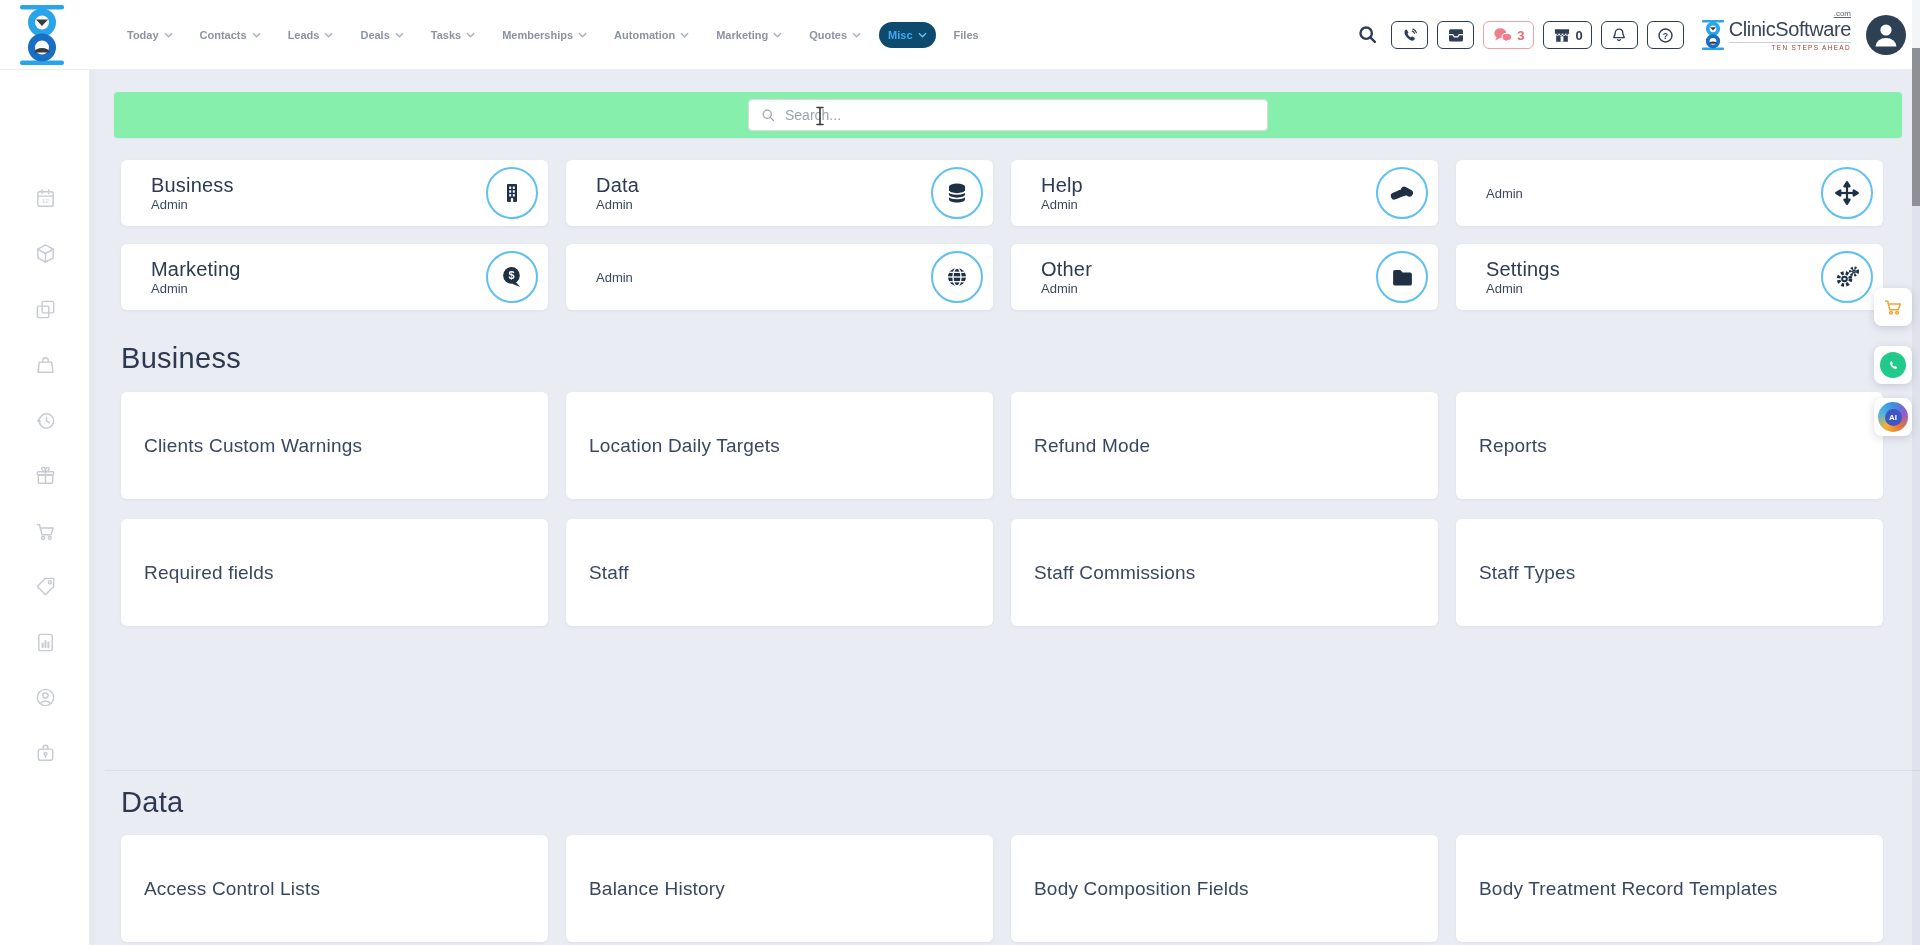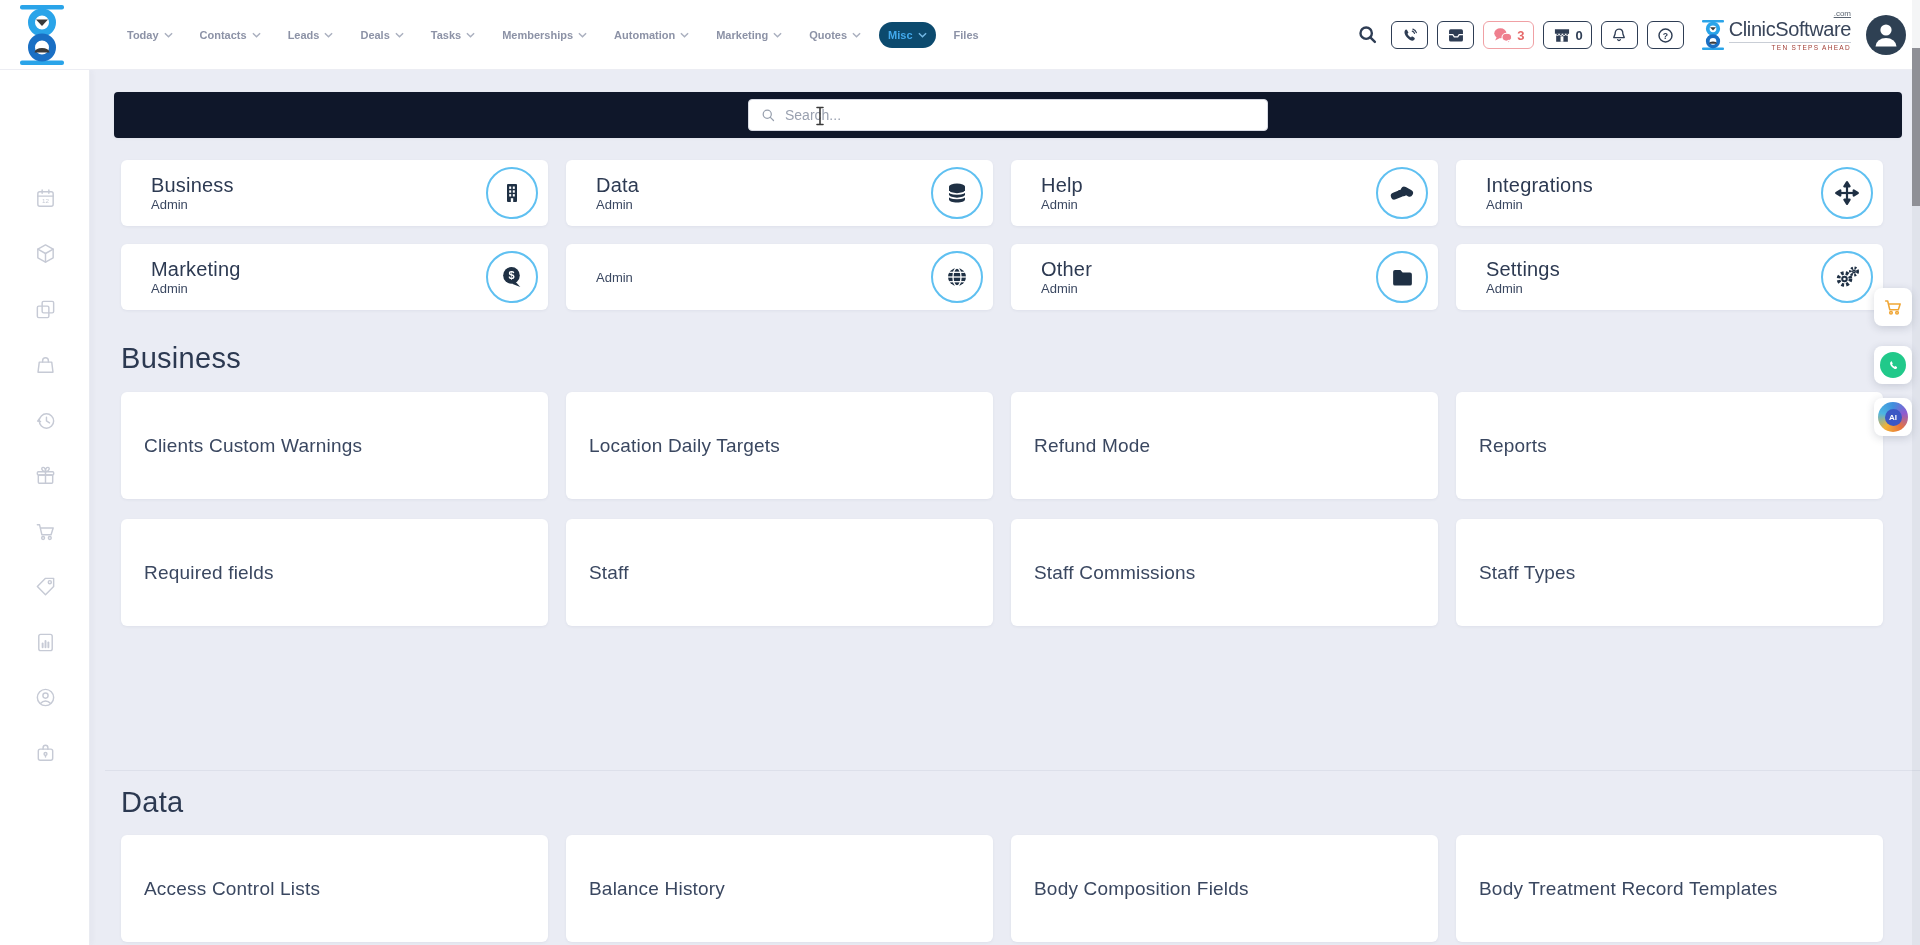--- a/index.html
+++ b/index.html
@@ -30,21 +30,21 @@
   .brand-tag { display:block; text-align:right; font-size:6.5px; letter-spacing:1.3px; color:#a23e35; margin-top:3px; border-top:1px solid #c9ced6; padding-top:2px; }
   .avatar { width:40px; height:40px; border-radius:50%; background:#2e4053; display:flex; align-items:center; justify-content:center; cursor:pointer; }
 
   
   .sidebar { position:fixed; left:0; top:70px; width:90px; height:875px; background:#fff; border-right:1px solid #e9ebf1; box-shadow:2px 0 6px rgba(40,50,80,.04); z-index:20; }
   .side-icon { position:absolute; left:34px; width:23px; height:23px; cursor:pointer; }
   .side-icon svg { stroke:#c6cad5; fill:none; stroke-width:1.5; stroke-linecap:round; stroke-linejoin:round; }
 
   
   .content { position:absolute; left:90px; top:70px; width:1830px; height:875px; background:#eaecf4; }
-  .searchbar { position:absolute; left:24px; top:22px; width:1788px; height:46px; background:#0f172a; border-radius:4px; box-shadow:0 1px 3px rgba(40,50,80,.05); }
+  .searchbar { position:absolute; left:24px; top:22px; width:1788px; height:46px; background:#86efac; border-radius:4px; box-shadow:0 1px 3px rgba(40,50,80,.05); }
   .search-input { position:absolute; left:50%; transform:translateX(-50%); top:7px; width:520px; height:32px; border:1px solid #d7dae3; border-radius:4px; background:#fff; display:flex; align-items:center; padding-left:12px; gap:9px; }
   .search-input .ph { font-size:14px; color:#9aa1b0; }
   .ibeam { position:absolute; left:66px; top:6px; }
 
   .cat-grid { position:absolute; left:31px; top:90px; width:1762px; display:grid; grid-template-columns:repeat(4,1fr); gap:18px; }
   .cat-card { position:relative; height:66px; background:#fff; border-radius:6px; box-shadow:0 1px 3px rgba(40,50,80,.06); display:flex; flex-direction:column; justify-content:center; padding-left:30px; cursor:pointer; }
   .cat-title { font-size:20px; color:#2d3a52; font-weight:500; letter-spacing:.2px; }
   .cat-sub { font-size:13px; color:#3b4861; margin-top:0; }
   .cat-circle { position:absolute; right:10px; top:7px; width:52px; height:52px; border:2px solid #5fc0f1; border-radius:50%; background:#fff; display:flex; align-items:center; justify-content:center; }
 
@@ -367,21 +367,20 @@
             <g fill="#1f3044">
               <rect x="1.5" y="10.5" width="12" height="6.5" rx="3.2" transform="rotate(-22 7.5 13.7)"></rect>
               <rect x="10.5" y="7.5" width="12" height="6.5" rx="3.2" transform="rotate(28 16.5 10.7)"></rect>
               <rect x="8" y="9" width="8" height="6" rx="2.5" transform="rotate(3 12 12)"></rect>
             </g>
           </svg>
       </div>
     </div>
 
     <div class="cat-card">
-      <div class="cat-title">Integrations</div>
       <div class="cat-sub">Admin</div>
       <div class="cat-circle">
         <svg width="24" height="24" viewBox="0 0 24 24">
             <g stroke="#1f3044" stroke-width="2.2" fill="#1f3044" stroke-linejoin="round">
               <line x1="12" y1="5.5" x2="12" y2="18.5"></line>
               <line x1="5.5" y1="12" x2="18.5" y2="12"></line>
               <path d="M12 1.2 L9.4 5.3 H14.6 Z"></path>
               <path d="M12 22.8 L9.4 18.7 H14.6 Z"></path>
               <path d="M1.2 12 L5.3 9.4 V14.6 Z"></path>
               <path d="M22.8 12 L18.7 9.4 V14.6 Z"></path>

